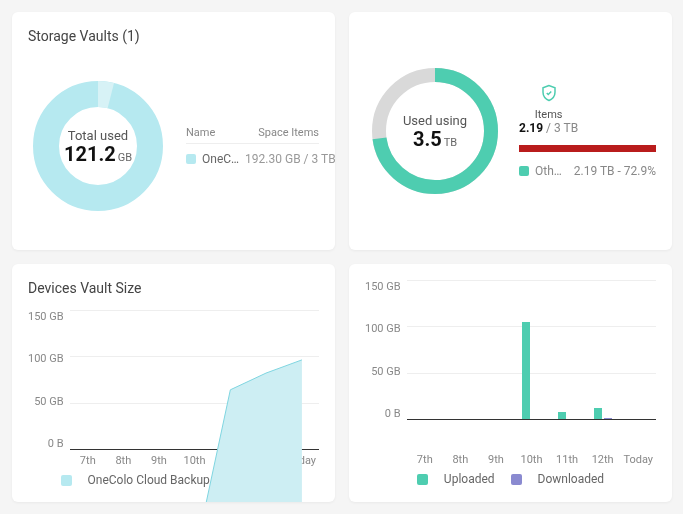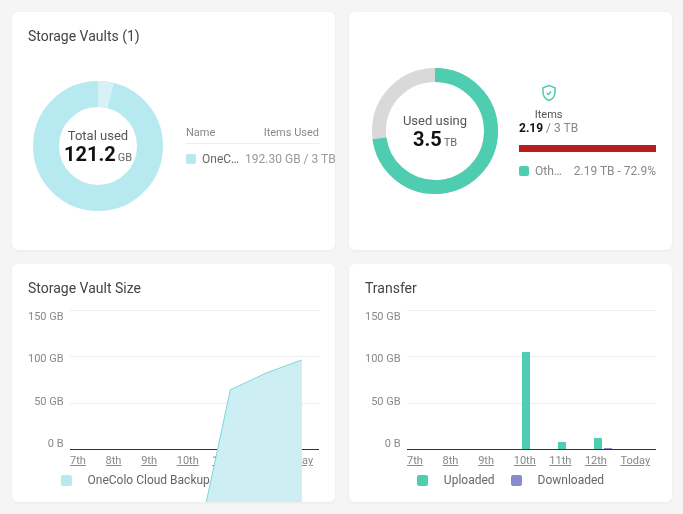--- a/index.html
+++ b/index.html
@@ -61,21 +61,21 @@
   .cp-stat-of { color:#888; font-weight:400; }
   .cp-leg { display:flex; align-items:center; gap:6px; color:#888; }
   .cp-leg .name { max-width:50px; overflow:hidden; text-overflow:ellipsis; white-space:nowrap; }
   .cp-leg .val { flex:1; text-align:left; white-space:nowrap; }
   
   .chart-area { flex:1; display:flex;text-align:right; }
   .y-axis { display:flex; flex-direction:column; justify-content:space-between; align-items:flex-end; font-size:11px; color:#888; padding-right:6px; height:140px; }
   .plot { flex:1; position:relative; height:140px; border-bottom:1px solid #333; }
   .gridline { position:absolute; left:0; right:0; border-top:1px solid #eee; }
   .x-axis { display:flex; padding-left:42px; margin-top:4px; font-size:11px; color:#888; }
-  .x-axis span { flex:1; text-align:left;text-decoration:underline; }
+  .x-axis span { flex:1; text-align:center; }
   .legend { display:flex; gap:16px; justify-content:center; margin-top:6px; font-size:12px; color:#666; align-items:center; }
   .legend .sq { width:11px; height:11px; }
   
   .area-svg { position:absolute; inset:0; }
   
   .bars { position:absolute; inset:0; display:flex; }
   .bar-slot { flex:1; display:flex; align-items:flex-end; justify-content:center; gap:2px; }
   .bar { width:8px; }
 </style>
 </head>
@@ -94,21 +94,21 @@
         <div class="donut-center">
           <span class="donut-label">Total used</span>
           <span class="donut-value">
             <span>121.2</span><span class="donut-unit">GB</span>
           </span>
         </div>
       </div>
       <div class="sv-table">
         <div class="sv-head">
           <span>Name</span>
-          <span>Items Used</span>
+          <span>Space Items</span>
         </div>
         <div class="sv-row">
           <span class="sq" style="background:#b6e9f0"></span>
           <span class="name">OneC…</span>
           <span class="used">192.30 GB / 3 TB</span>
         </div>
       </div>
     </div>
   </div>
 
@@ -142,21 +142,21 @@
         <div class="cp-leg">
           <span class="sq" style="background:#4ecdb0"></span>
           <span class="name">Other …</span>
           <span class="val">2.19 TB - 72.9%</span>
         </div>
       </div>
     </div>
   </div>
 
   <div class="card">
-    <div class="card-title">Storage Vault Size</div>
+    <div class="card-title">Devices Vault Size</div>
     <div class="chart-area">
       <div class="y-axis">
         <span>150 GB</span>
         <span>100 GB</span>
         <span>50 GB</span>
         <span>0 B</span>
       </div>
       <div class="plot">
         <div class="gridline" style="top:0%"></div>
         <div class="gridline" style="top:33.3%"></div>
@@ -177,21 +177,20 @@
         <span>12th</span>
       <span>Today</span>
     </div>
     <div class="legend">
       <span class="sq" style="background:#b6e9f0"></span>
       <span>OneColo Cloud Backup Backup Cloud</span>
     </div>
   </div>
 
   <div class="card">
-    <div class="card-title">Transfer</div>
     <div class="chart-area">
       <div class="y-axis">
         <span>150 GB</span>
         <span>100 GB</span>
         <span>50 GB</span>
         <span>0 B</span>
       </div>
       <div class="plot">
         <div class="gridline" style="top:0%"></div>
         <div class="gridline" style="top:33.3%"></div>

